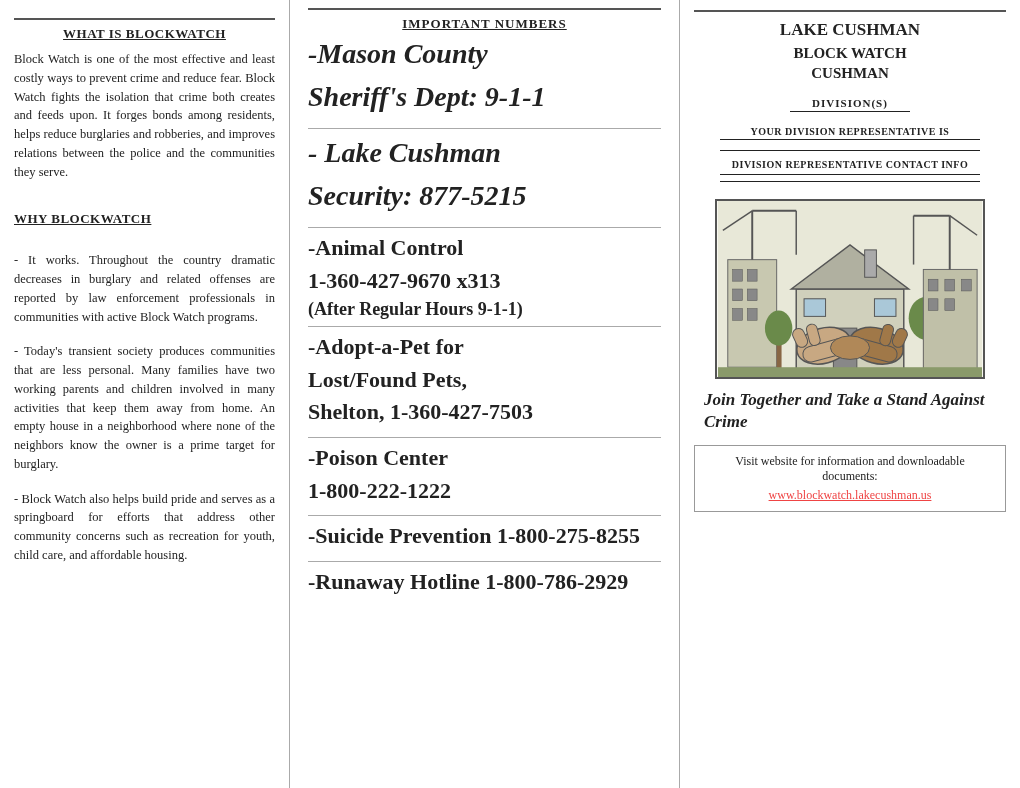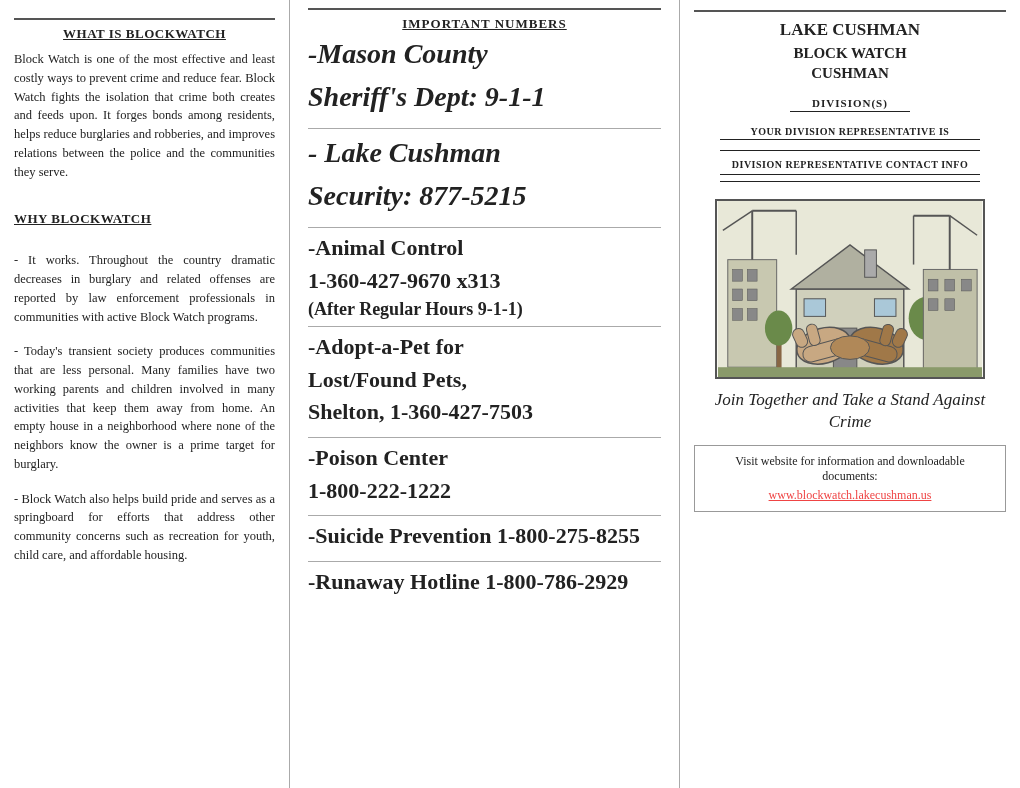--- a/index.html
+++ b/index.html
@@ -172,23 +172,23 @@
       background: #f8f8f0;
     }
 
     .illustration svg {
       width: 100%;
       height: 100%;
     }
 
     .join-together {
       font-style: italic;
-      font-weight: normal;
+      font-weight: bold;
       font-size: 17px;
-      text-align: center;
+      text-align: left;
       line-height: 1.3;
       margin-bottom: 12px;
       padding: 0 10px;
     }
 
     .visit-box {
       border: 1px solid #999;
       padding: 8px 12px;
       text-align: center;
       width: 100%;

